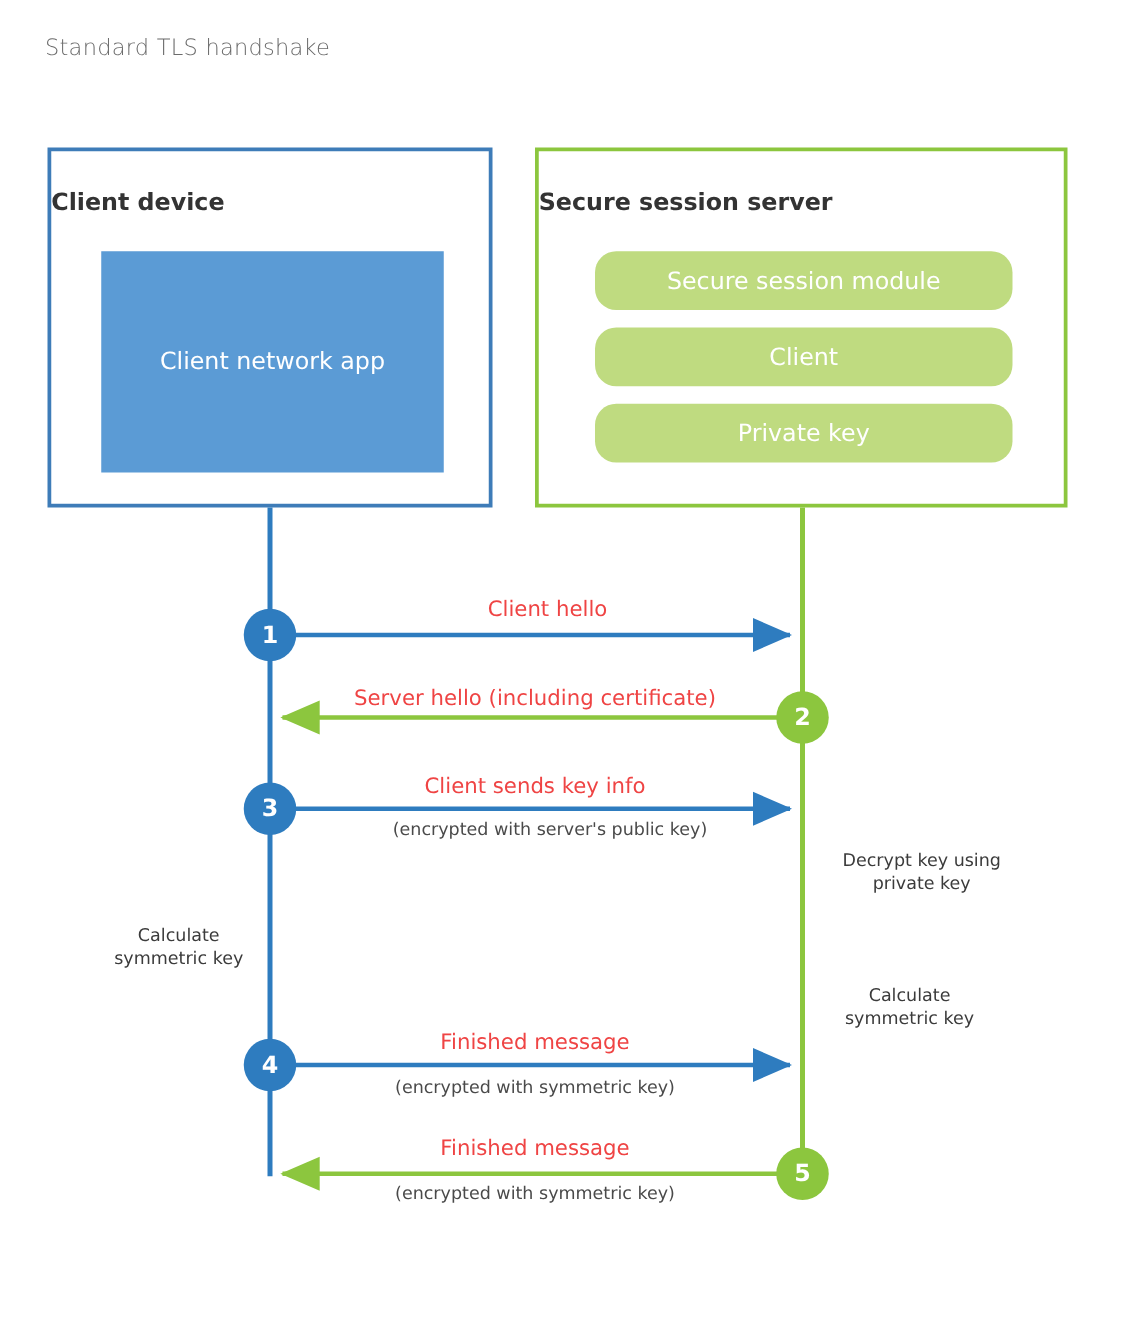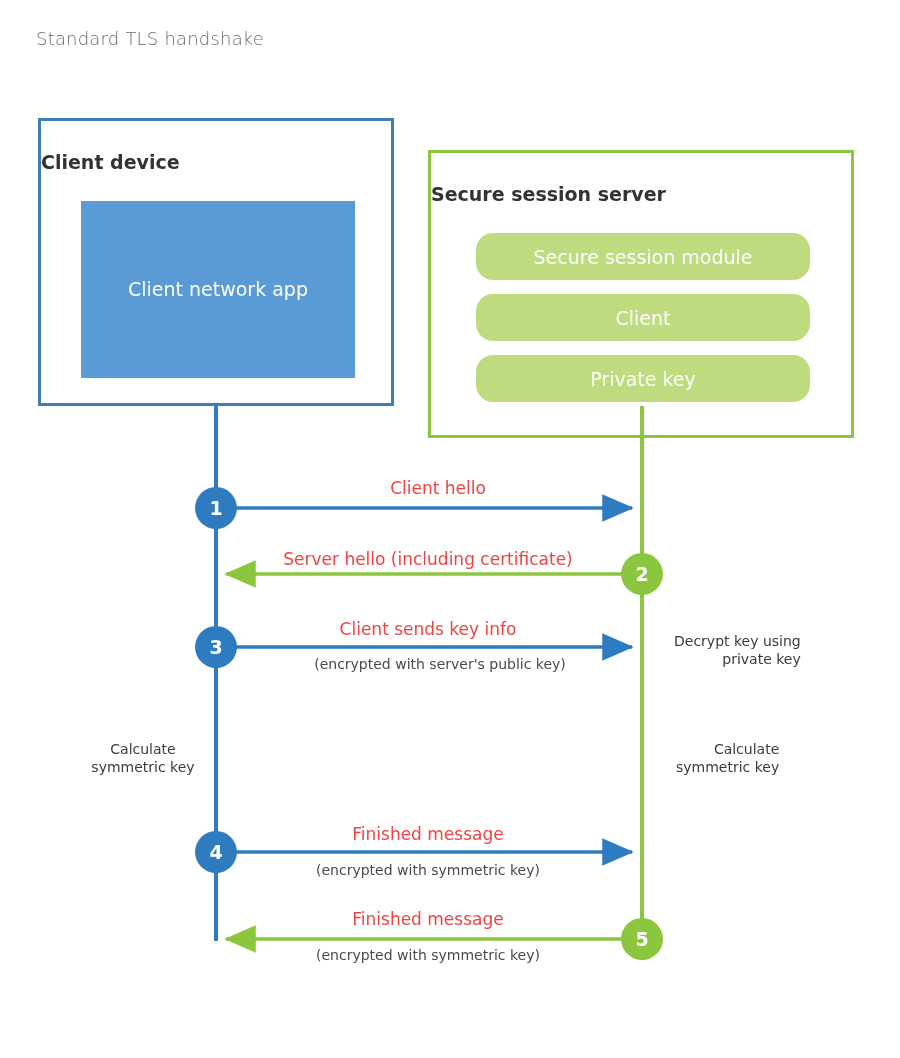--- a/index.html
+++ b/index.html
@@ -40,21 +40,20 @@
     width: 356px;
     height: 288px;
     border: 3px solid #3E7CB8;
   }
   .node-box.server {
     left: 428px;
     top: 118px;
     width: 426px;
     height: 288px;
     border: 3px solid #8CC63E;
-    margin-top: 32px;
   }
   .node-title {
     position: absolute;
     left: 0;
     right: 0;
     top: 30px;
     text-align: left;
     font-size: 19px;
     font-weight: bold;
     color: #333333;
@@ -149,21 +148,21 @@
 
   
   .side-note {
     position: absolute;
     color: #3b3b3b;
     font-size: 14px;
     font-weight: 400;
     line-height: 1.32;
     white-space: pre-line;
   }
-  .side-note.right-col { text-align: right; }
+  .side-note.right-col { text-align: center; margin-top: 48px; }
   .side-note.left-col  { text-align: center; }
 </style>
 </head>
 <body>
 
 <div class="page-title">Standard TLS handshake</div>
 
 <div class="node-box client">
   <div class="node-title">Client device</div>
   <div class="client-app">Client network app</div>

